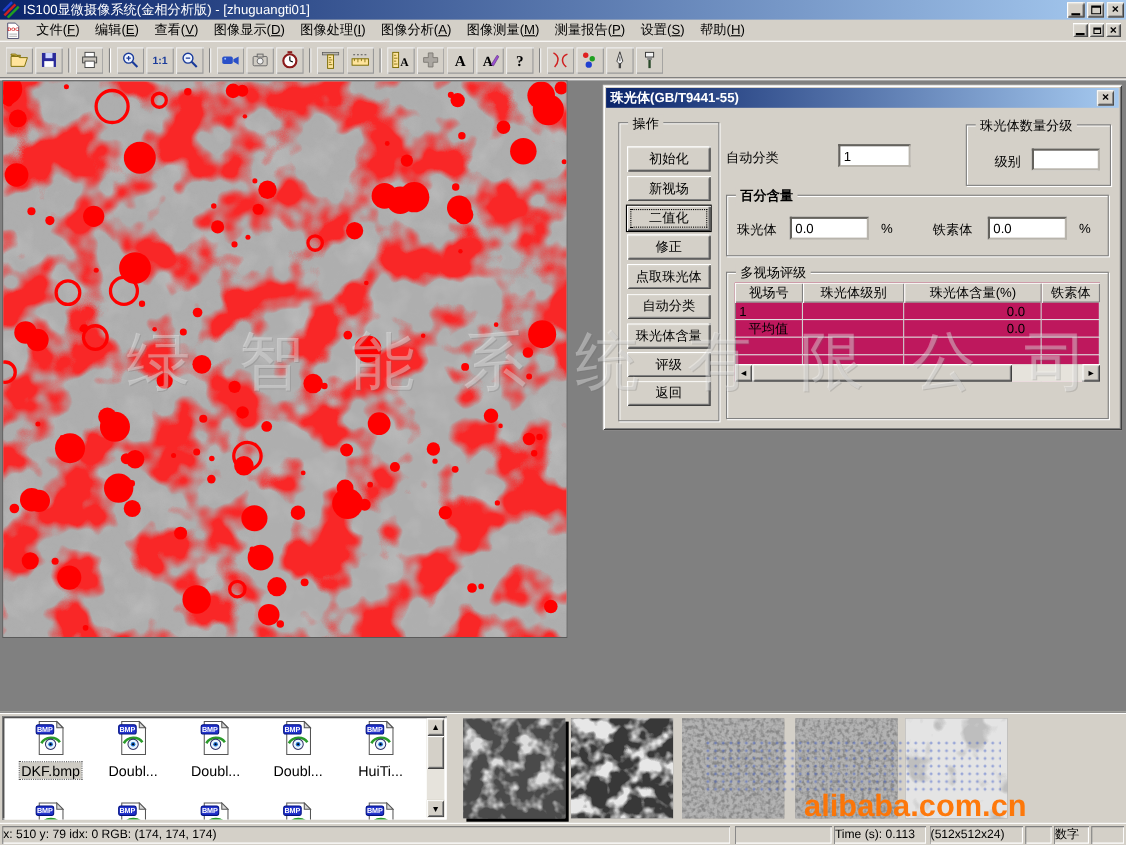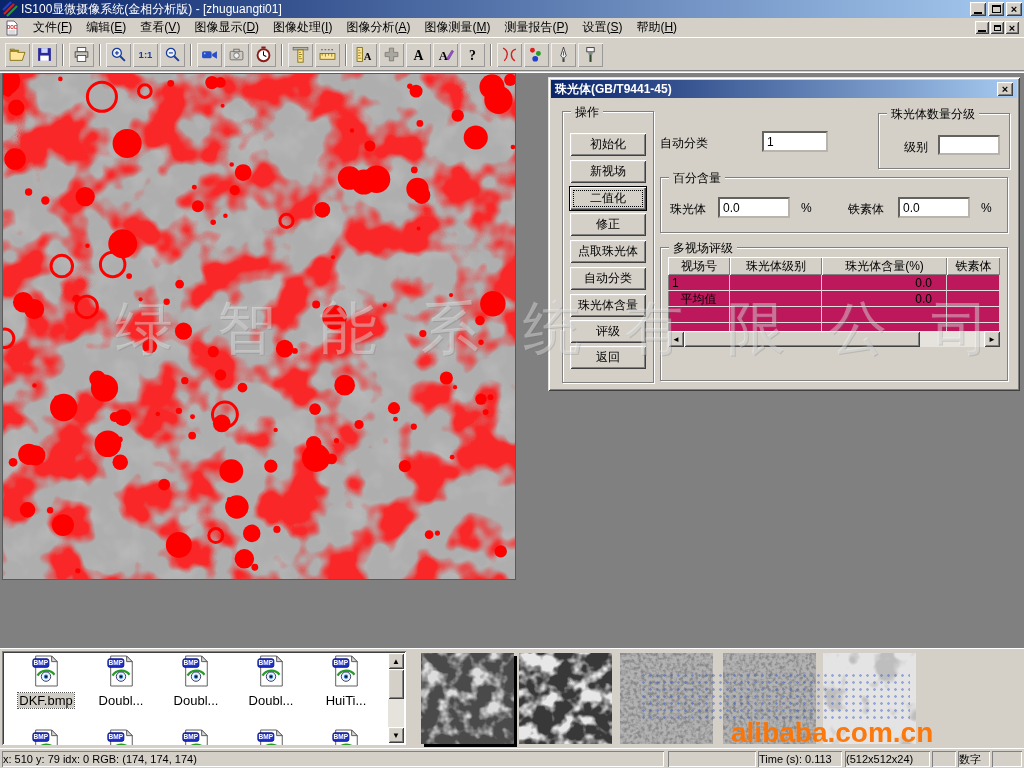--- a/index.html
+++ b/index.html
@@ -508,21 +508,21 @@
           <circle cx="1.6" cy="265.4" r="9.3" fill="none" stroke="#ff0000" stroke-width="3"></circle>
           <circle cx="84.0" cy="233.8" r="10.8" fill="none" stroke="#ff0000" stroke-width="3"></circle>
           <circle cx="142.4" cy="17.2" r="6.4" fill="none" stroke="#ff0000" stroke-width="3"></circle>
           <circle cx="110.1" cy="191.2" r="12.3" fill="none" stroke="#ff0000" stroke-width="3"></circle>
           <circle cx="99.3" cy="22.9" r="14.6" fill="none" stroke="#ff0000" stroke-width="3"></circle>
         </g>
     </svg>
 
     <div id="dialog">
       <div id="dialog-title">
-        <span class="t">珠光体(GB/T9441-45)</span>
+        <span class="t">珠光体(GB/T9441-55)</span>
         <span class="winbtn raised">
             <span class="glyph-x">×</span>
           </span>
       </div>
 
       <div class="groupbox" style="left:14px; top:34px; width:92px; height:272px;">
         <span class="gb-label">操作</span>
       </div>
       <div id="op-buttons">
           <div class="dlg-btn" style="top: 56px;">初始化</div>
@@ -538,21 +538,21 @@
 
       <span class="dlg-label" style="left:112px; top:58px;">自动分类</span>
       <input class="dlg-input" style="left: 214px; top: 54px; width: 66px;" value="1">
 
       <div class="groupbox" style="left:330px; top:36px; width:132px; height:56px;">
         <span class="gb-label">珠光体数量分级</span>
       </div>
       <span class="dlg-label" style="left:356px; top:62px;">级别</span>
       <input class="dlg-input" style="left: 390px; top: 58px; width: 62px; height: 20px;" value="">
 
-      <div class="groupbox" style="left:112px; top:100px; width:348px; height:56px;">
+      <div class="groupbox" style="left:112px; top:100px; width:348px; height:56px;font-weight:bold;">
         <span class="gb-label">百分含量</span>
       </div>
       <span class="dlg-label" style="left:122px; top:124px;">珠光体</span>
       <input class="dlg-input" style="left: 170px; top: 120px; width: 72px;" value="0.0">
       <span class="dlg-label" style="left:253px; top:124px;">%</span>
       <span class="dlg-label" style="left:300px; top:124px;">铁素体</span>
       <input class="dlg-input" style="left: 350px; top: 120px; width: 72px;" value="0.0">
       <span class="dlg-label" style="left:433px; top:124px;">%</span>
 
       <div class="groupbox" style="left:112px; top:170px; width:348px; height:134px;">

